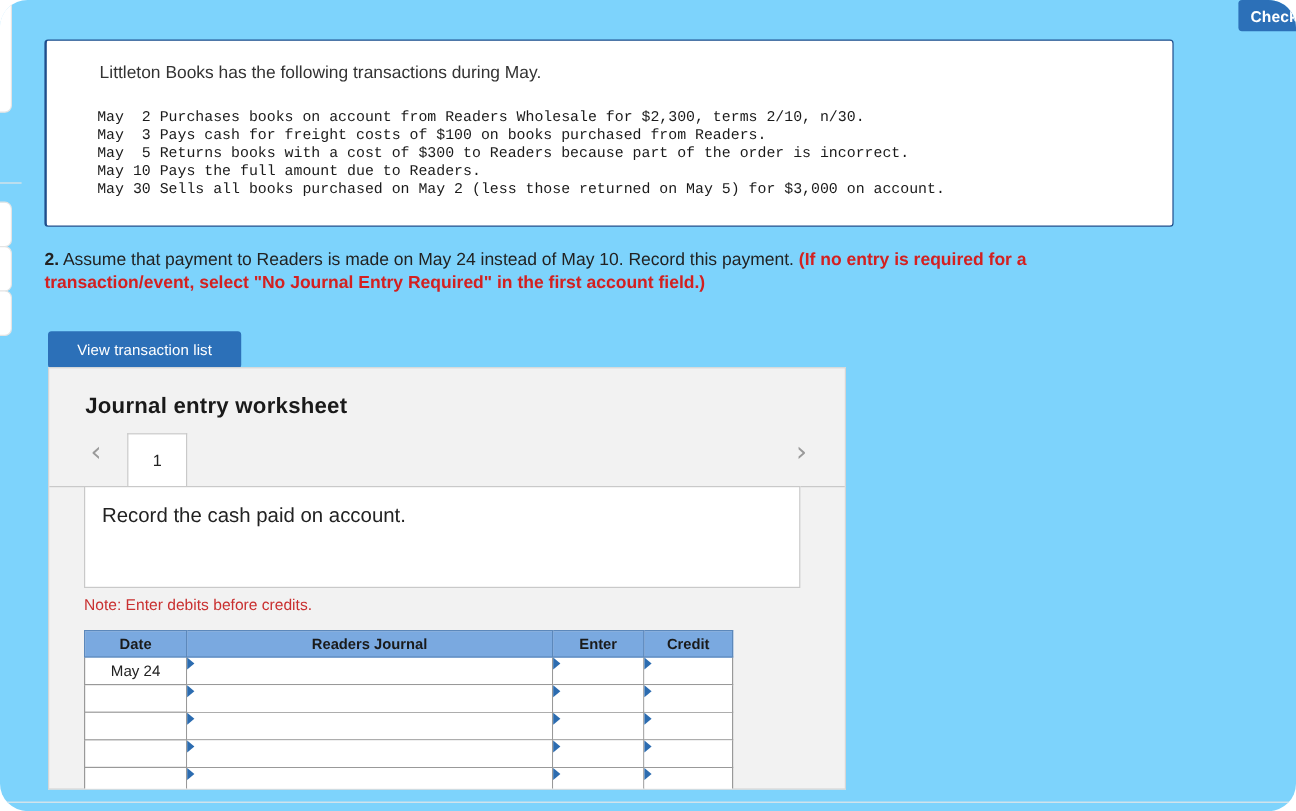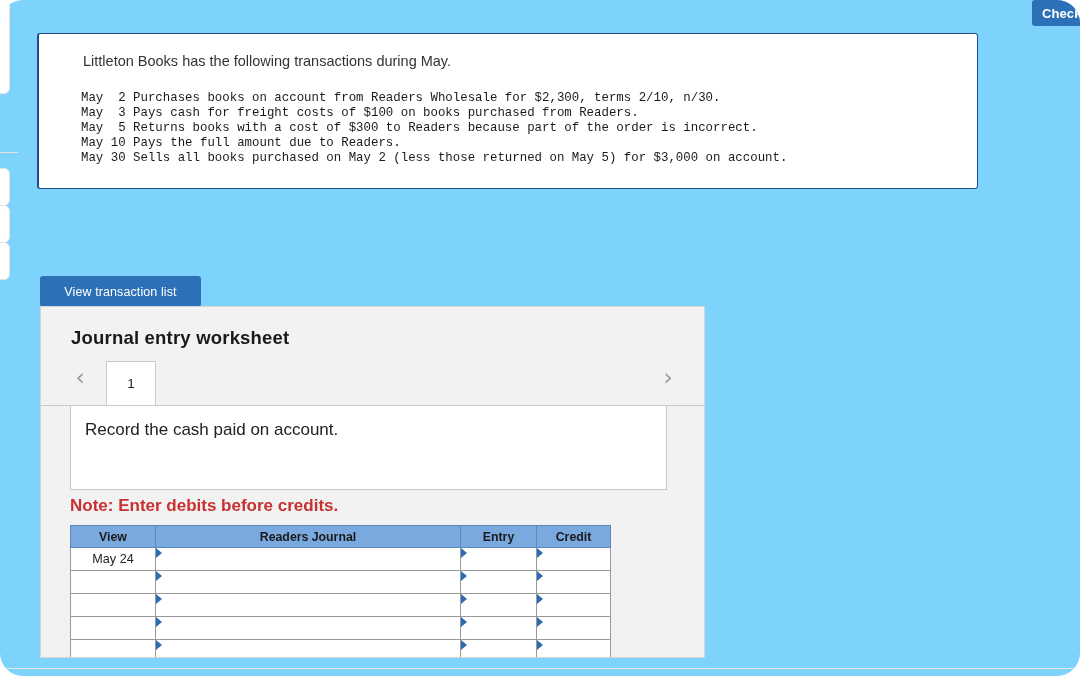--- a/index.html
+++ b/index.html
@@ -179,23 +179,22 @@
   #entry-description-text {
     position: absolute;
     left: 14px; top: 14px;
     font-size: 17px;
     color: #222222;
   }
 
   #note-text {
     position: absolute;
     left: 29px; top: 189px;
-    font-size: 17px;
+    font-size: 13px;
     color: #c93030;
-    font-weight: bold;
   }
 
   
   #journal-table {
     position: absolute;
     left: 29px; top: 218px;
     border-collapse: collapse;
     table-layout: fixed;
     background: #ffffff;
   }
@@ -264,20 +263,23 @@
 
   <div id="transaction-box">
     <div id="transaction-intro">Littleton Books has the following transactions during May.</div>
     <div id="transaction-list">May  2 Purchases books on account from Readers Wholesale for $2,300, terms 2/10, n/30.
 May  3 Pays cash for freight costs of $100 on books purchased from Readers.
 May  5 Returns books with a cost of $300 to Readers because part of the order is incorrect.
 May 10 Pays the full amount due to Readers.
 May 30 Sells all books purchased on May 2 (less those returned on May 5) for $3,000 on account.</div>
   </div>
 
+  <div id="question-block">
+    <span id="question-number">2.</span><span> Assume that payment to Readers is made on May 24 instead of May 10. Record this payment. </span><span id="question-hint">(If no entry is required for a transaction/event, select "No Journal Entry Required" in the first account field.)</span>
+  </div>
 
   <button id="view-transaction-list-button">View transaction list</button>
 
   <div id="worksheet-panel">
 
     <div id="worksheet-title">Journal entry worksheet</div>
 
     <div id="nav-prev">‹</div>
     <div id="nav-next">›</div>
 
@@ -292,23 +294,23 @@
 
     <table id="journal-table">
       <colgroup>
         <col class="col-date">
           <col class="col-gj">
           <col class="col-debit">
           <col class="col-credit">
       </colgroup>
       <thead>
         <tr>
-          <th>View</th>
+          <th>Date</th>
           <th>Readers Journal</th>
-          <th>Entry</th>
+          <th>Enter</th>
           <th>Credit</th>
         </tr>
       </thead>
       <tbody>
         <tr>
           <td class="date-cell">May 24</td>
           <td class="input-cell">
               <span class="marker"></span>
             </td>
           <td class="input-cell">

